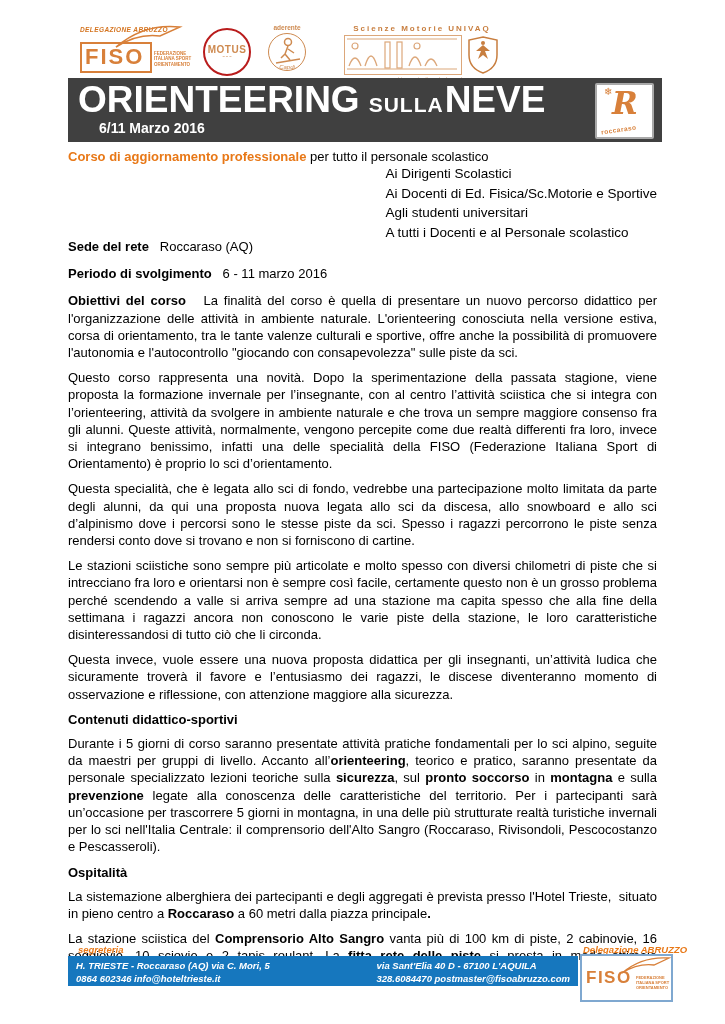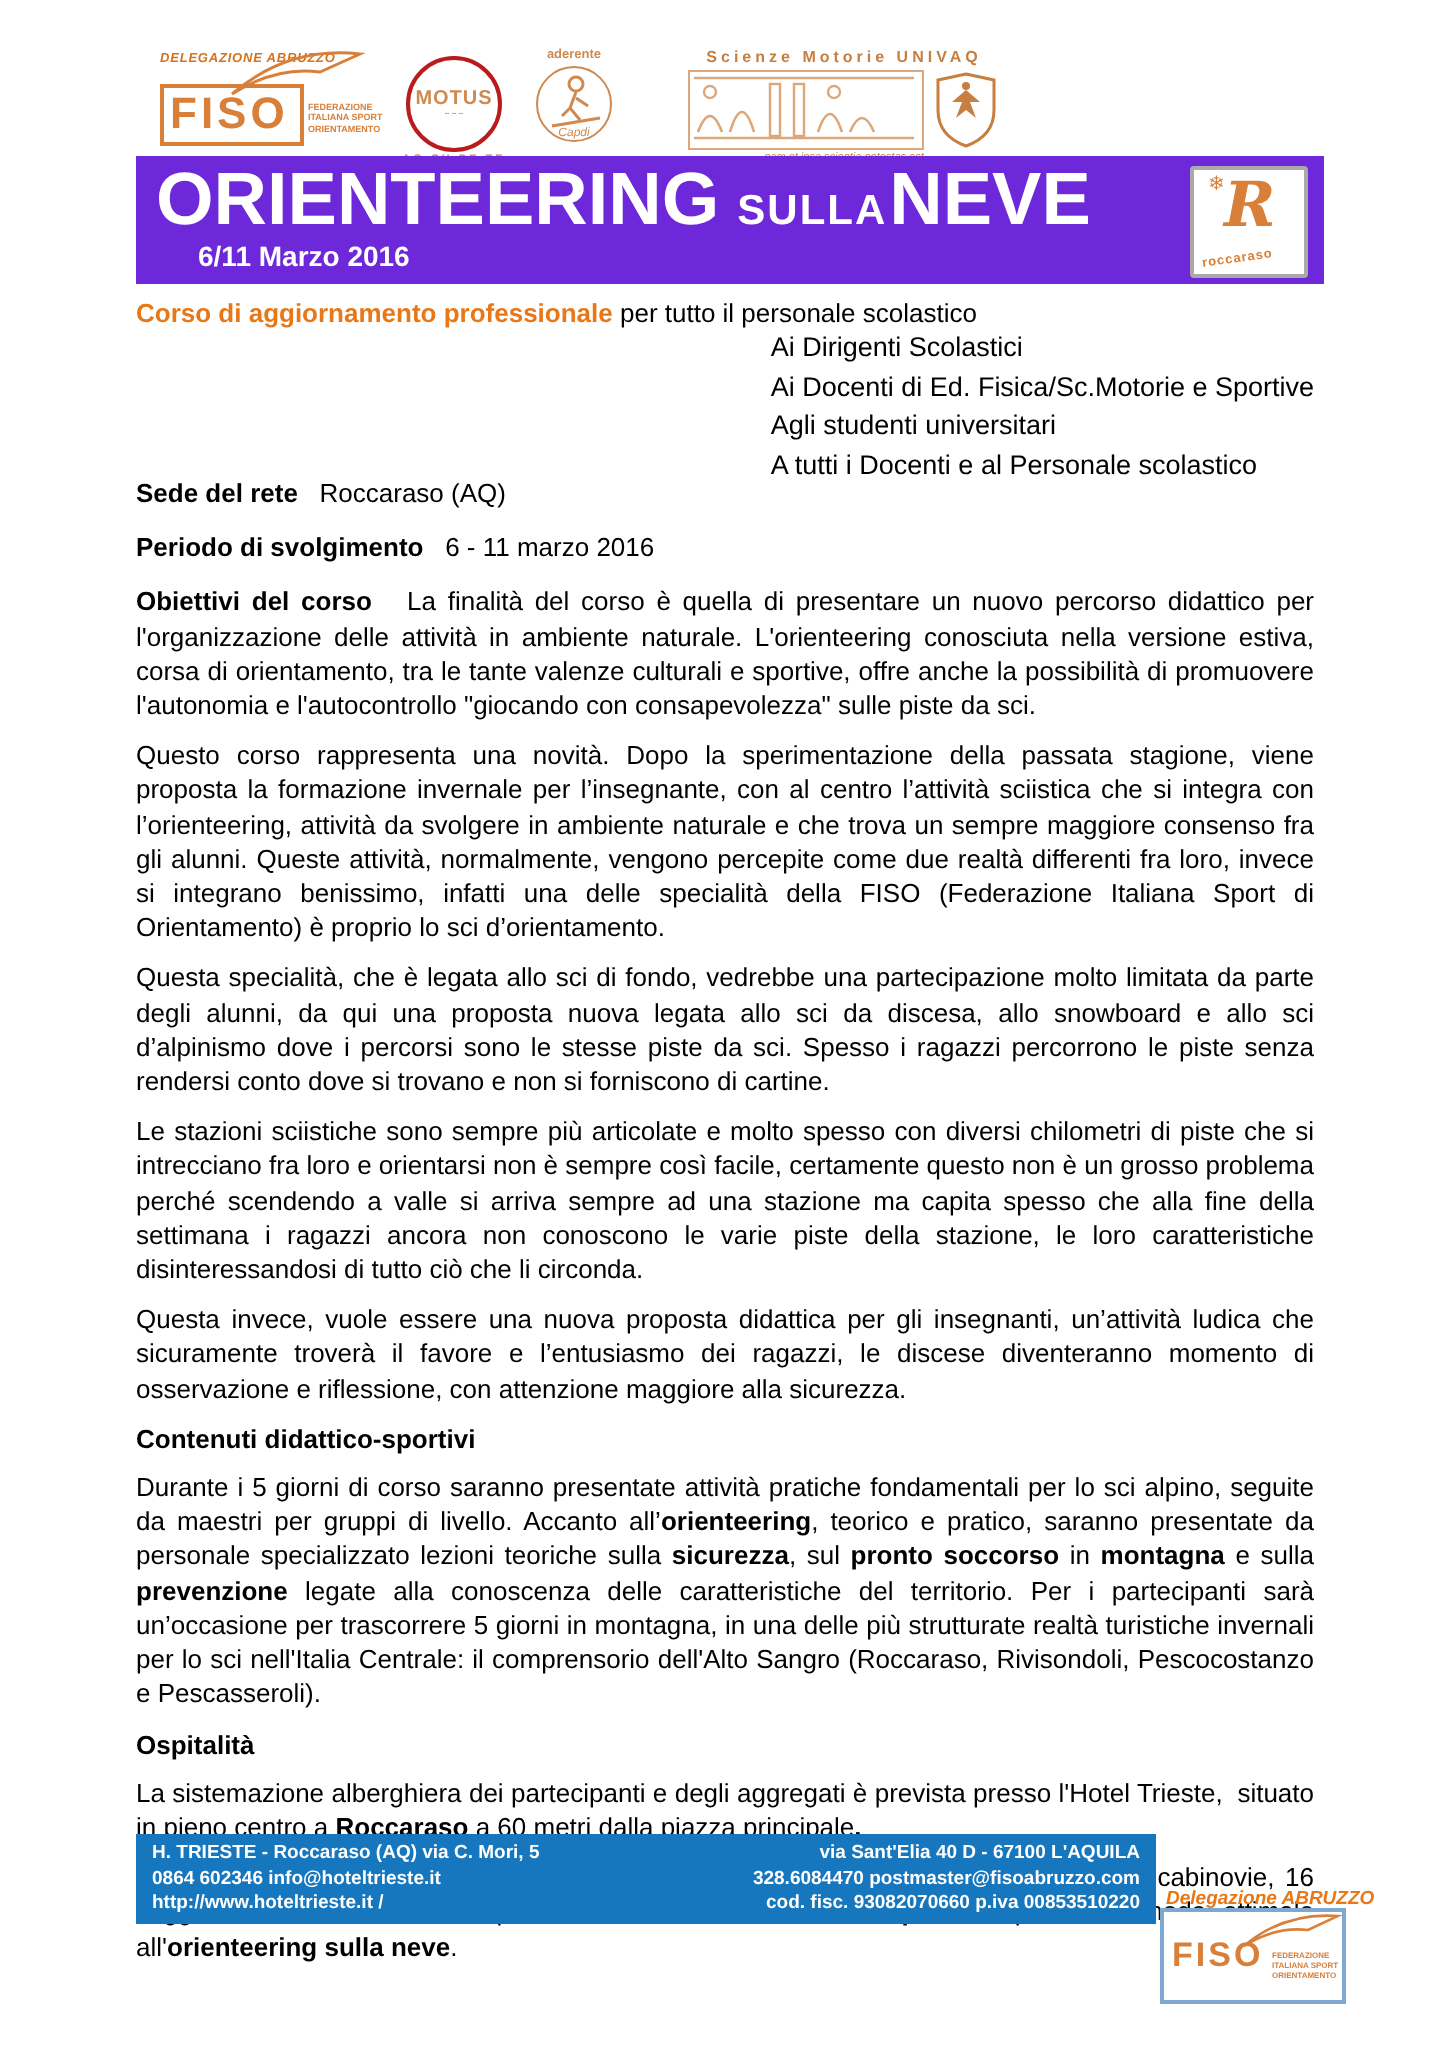--- a/index.html
+++ b/index.html
@@ -29,21 +29,21 @@
   .capdi-name{font-size:6px;color:#CE8A50;font-style:italic;margin-top:-7px;}
 
   .logo-univaq{position:absolute;left:252px;top:6px;width:180px;}
   .univaq-title{font-size:8px;font-weight:bold;color:#C87E3F;letter-spacing:2px;text-align:center;white-space:nowrap;}
   .univaq-row{display:flex;gap:4px;margin-top:2px;align-items:stretch;justify-content:center;}
   .univaq-frieze{width:116px;height:38px;border:1px solid #DCA77A;position:relative;overflow:hidden;}
   .univaq-shield{width:34px;height:40px;}
   .univaq-motto{font-size:5.5px;color:#C87E3F;text-align:center;margin-top:1px;font-style:italic;}
 
   
-  .banner{position:absolute;left:68px;top:78px;width:594px;height:64px;background:#6d28d9;}
+  .banner{position:absolute;left:68px;top:78px;width:594px;height:64px;background:#404040;}
   .banner-title{position:absolute;left:10px;top:1px;color:#fff;white-space:nowrap;}
   .t-big{font-size:37px;font-weight:bold;}
   .t-small{font-size:21px;font-weight:bold;margin:0 1px 0 9px;letter-spacing:1px;}
   .banner-date{position:absolute;left:12px;top:42px;color:#fff;font-size:14px;font-weight:bold;margin-left:19px;}
   .rocca-box{position:absolute;right:8px;top:5px;width:55px;height:52px;background:#fff;border:2px solid #A9A9A9;border-radius:2px;}
   .rocca-flake{position:absolute;left:7px;top:1px;color:#D8803A;font-size:10px;}
   .rocca-r{position:absolute;left:15px;top:0px;font-family:"DejaVu Serif",serif;font-style:italic;font-weight:bold;font-size:31px;color:#D8803A;}
   .rocca-name{position:absolute;left:4px;bottom:4px;font-size:6.5px;font-weight:bold;color:#D8803A;transform:rotate(-8deg);letter-spacing:.5px;}
 
   
@@ -53,24 +53,24 @@
 
   
   .doc-body{position:absolute;left:68px;top:238px;width:589px;font-size:13px;line-height:17.2px;}
   .doc-body p{margin:0 0 8px;text-align:justify;}
   .doc-body p.field{text-align:left;margin:0 0 10px;}
   .doc-body h3{font-size:13px;margin:3px 0 7px;font-weight:bold;}
 
   
   .seg-label{position:absolute;left:78px;top:944px;font-size:9.5px;font-weight:bold;font-style:italic;color:#E87817;}
   .del-label{position:absolute;left:583px;top:944px;font-size:9.5px;font-weight:bold;font-style:italic;color:#E87817;}
-  .footer-bar{position:absolute;left:68px;top:917px;width:510px;height:45px;background:#1677BE;color:#fff;
-    font-size:9.5px;font-weight:bold;display:flex;justify-content:space-between;
+  .footer-bar{position:absolute;left:68px;top:956px;width:510px;height:30px;background:#1677BE;color:#fff;
+    font-size:9.5px;font-style:italic;font-weight:bold;display:flex;justify-content:space-between;
     padding:4px 8px;box-sizing:border-box;line-height:12.5px;}
-  .f-right{text-align:right;}
+  .f-right{}
   .footer-fiso-box{position:absolute;left:580px;top:954px;width:93px;height:48px;background:#fff;
     border:2px solid #7FA8D0;box-sizing:border-box;}
   .ff-inner{position:relative;width:100%;height:100%;}
   .ff-name{position:absolute;left:4px;top:12px;font-size:17px;font-weight:bold;color:#D8803A;letter-spacing:1.5px;}
   .ff-sub{position:absolute;left:54px;top:20px;width:34px;font-size:4px;color:#D8803A;font-weight:bold;line-height:1.2;text-transform:uppercase;}
   .ff-swoosh{position:absolute;left:38px;top:-2px;}
 </style>
 </head>
 <body>
 

